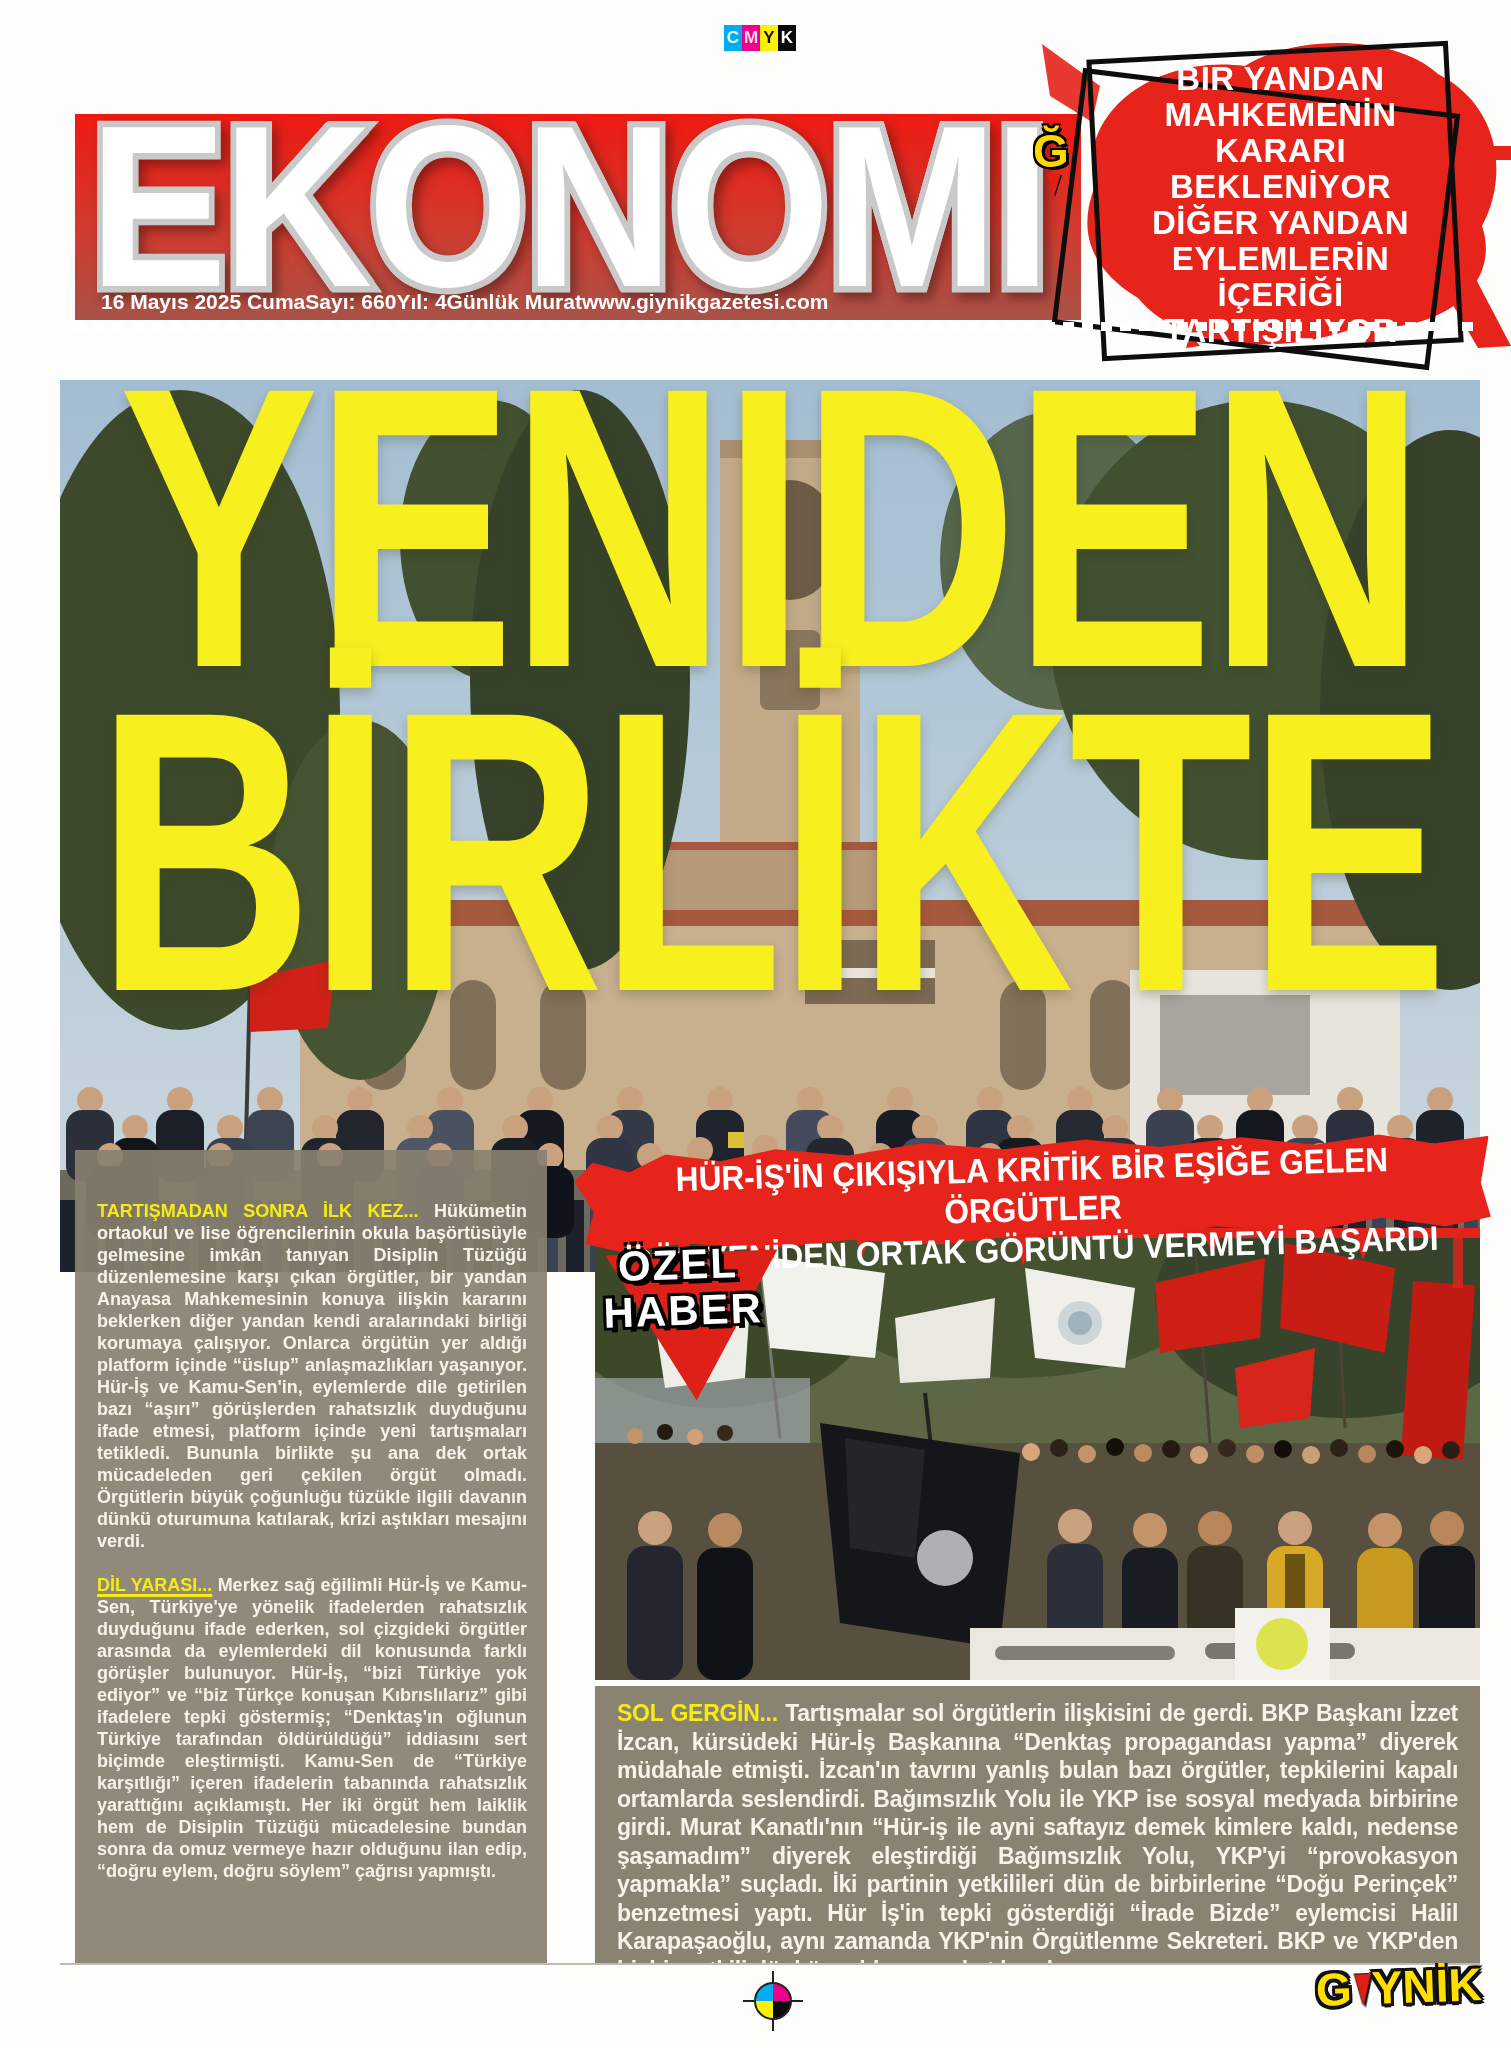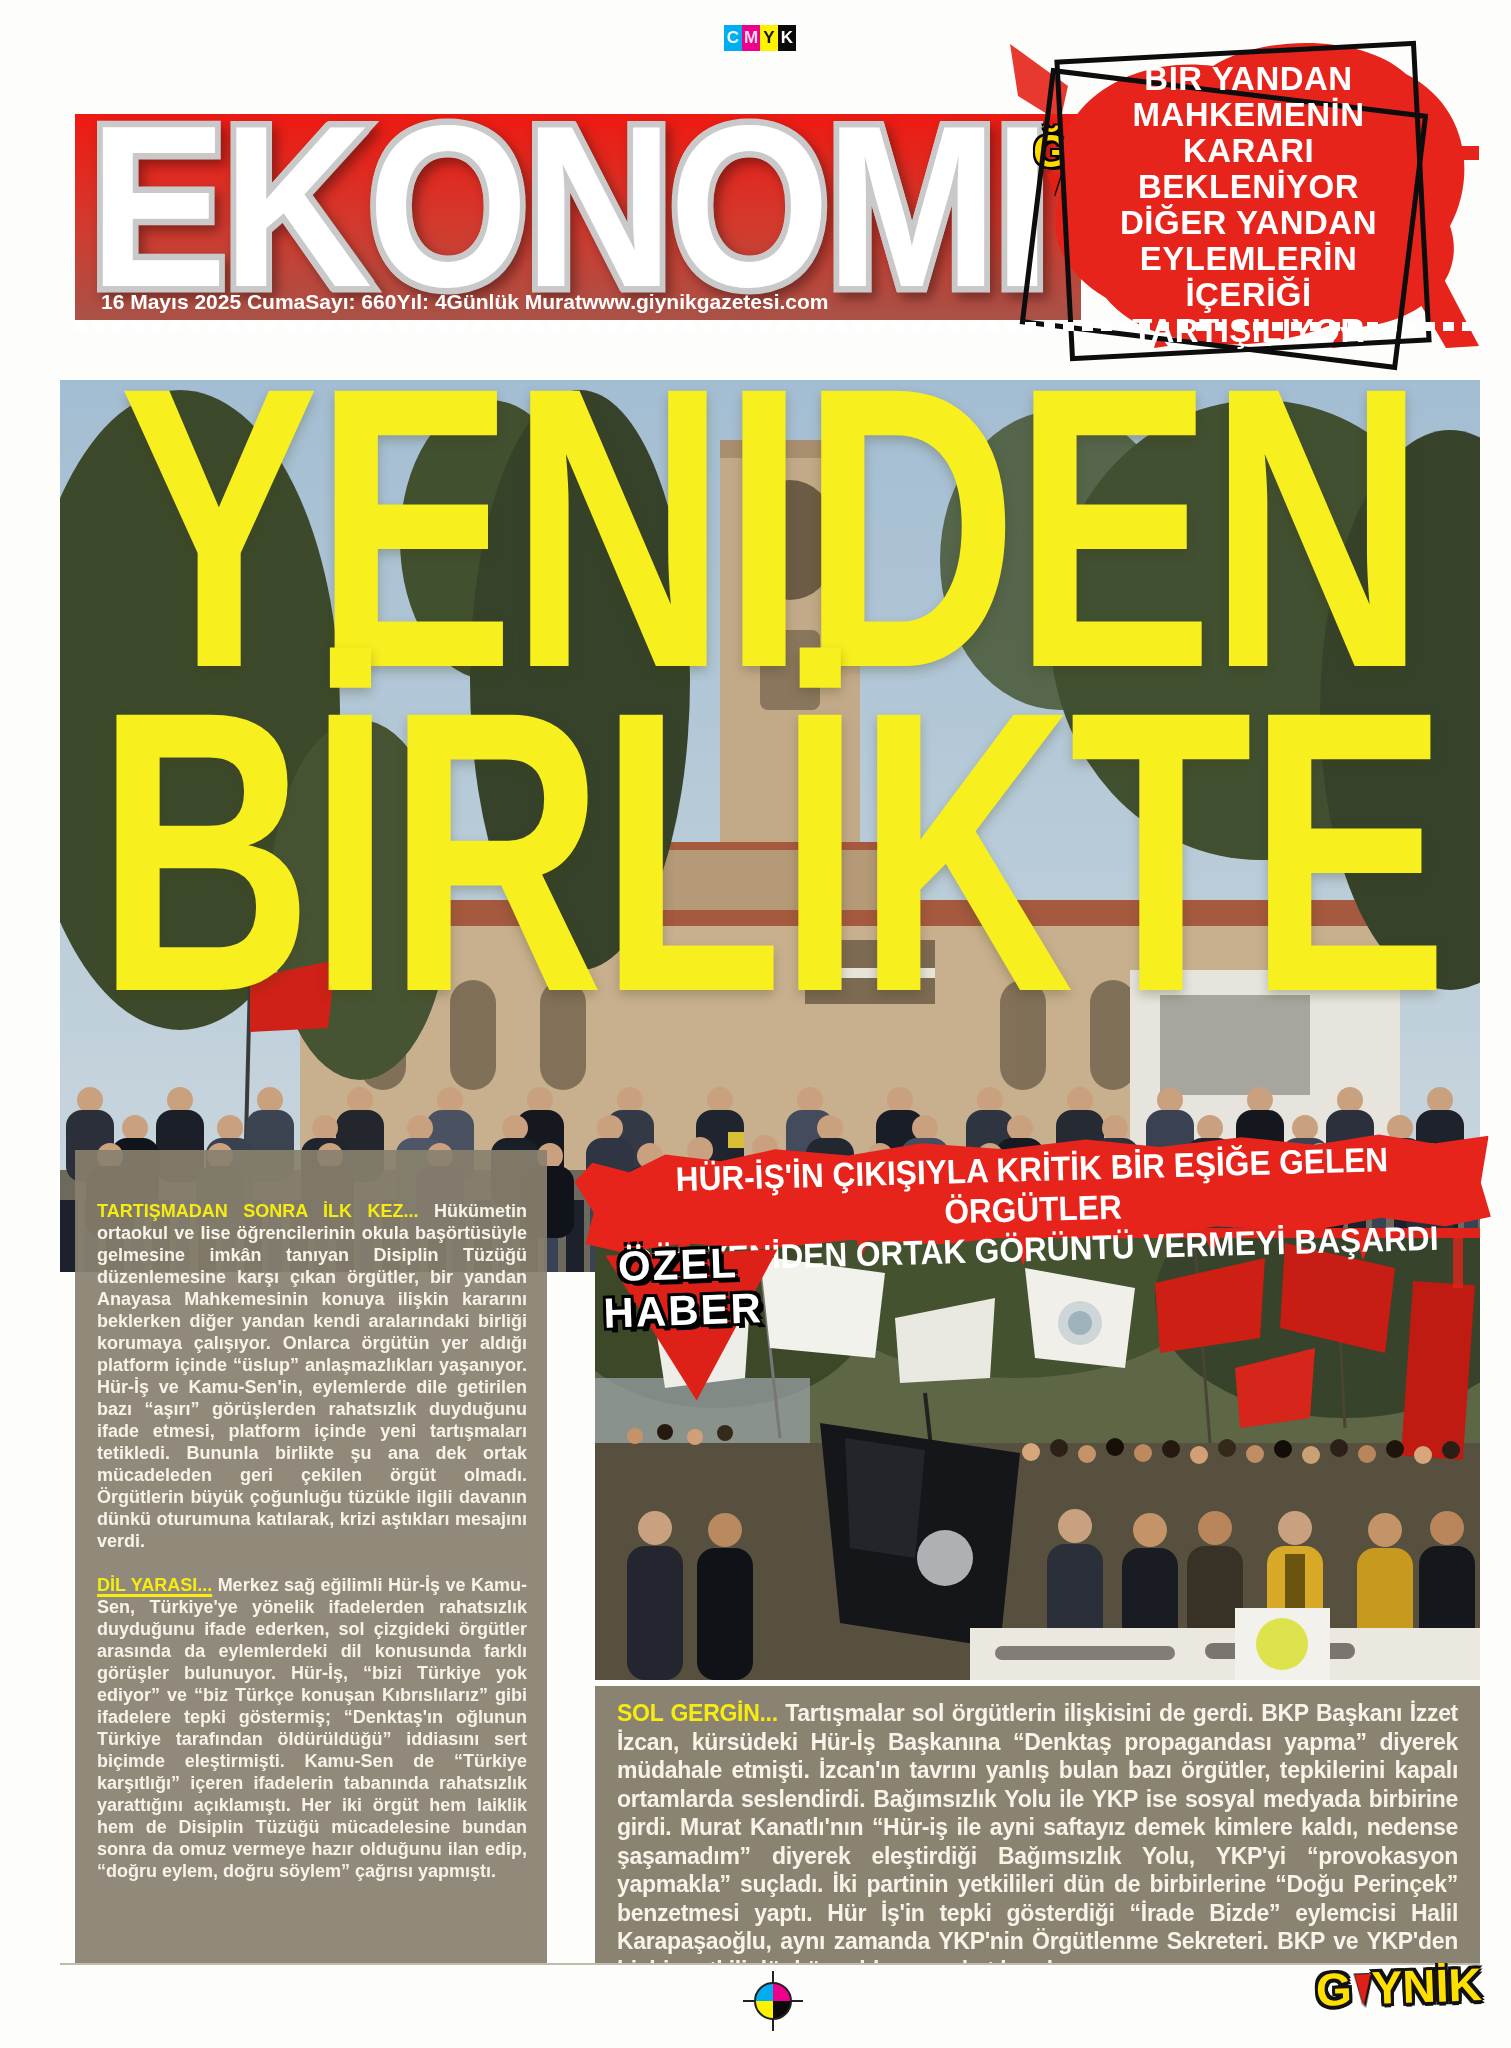--- a/index.html
+++ b/index.html
@@ -27,21 +27,21 @@
             text-shadow:-2px -2px 0 #000,2px -2px 0 #000,-2px 2px 0 #000,2px 2px 0 #000,3px 3px 0 #000;}
   .g-pin{position:absolute;left:972px;top:60px;width:0;height:0;border-left:7px solid transparent;
             border-right:7px solid transparent;border-top:22px solid #e02015;
             filter:drop-shadow(1px 1px 0 #000);}
   .dateline{position:absolute;left:26px;right:24px;bottom:6px;display:flex;
             align-items:baseline;color:#fff;font-weight:bold;font-size:21px;}
   .dashes{position:absolute;left:75px;top:322px;width:1405px;height:9px;z-index:6;
             background:repeating-linear-gradient(90deg,#fff 0 11px,transparent 11px 19px);}
 
   
-  .splash{position:absolute;left:1008px;top:26px;width:471px;height:322px;z-index:4;}
+  .splash{position:absolute;left:1040px;top:26px;width:471px;height:322px;z-index:4;}
   .splash svg{position:absolute;inset:0;}
   .frame1{position:absolute;left:26px;top:64px;width:370px;height:248px;border:5px solid #0d0d0d;transform:rotate(7deg);}
   .frame2{position:absolute;left:54px;top:24px;width:352px;height:292px;border:5px solid #0d0d0d;transform:rotate(-3deg);}
   .splash-text{position:absolute;left:44px;right:34px;top:34px;text-align:center;color:#fff;
             font-weight:bold;font-size:34px;line-height:36px;letter-spacing:.5px;transform:scaleX(.97);}
   .splash-text span{display:block;}
 
   
   .kicker{position:absolute;left:60px;top:351px;width:1420px;height:47px;background:#f41212;
           display:flex;align-items:center;justify-content:center;z-index:3;}

